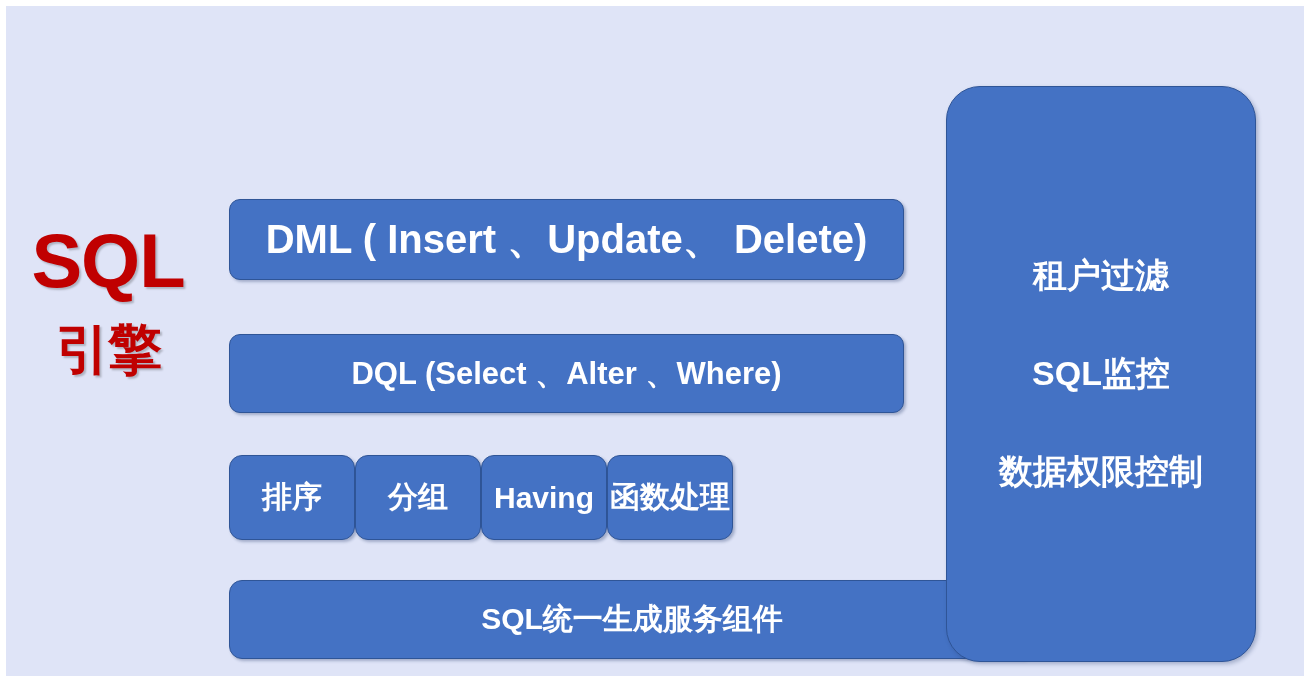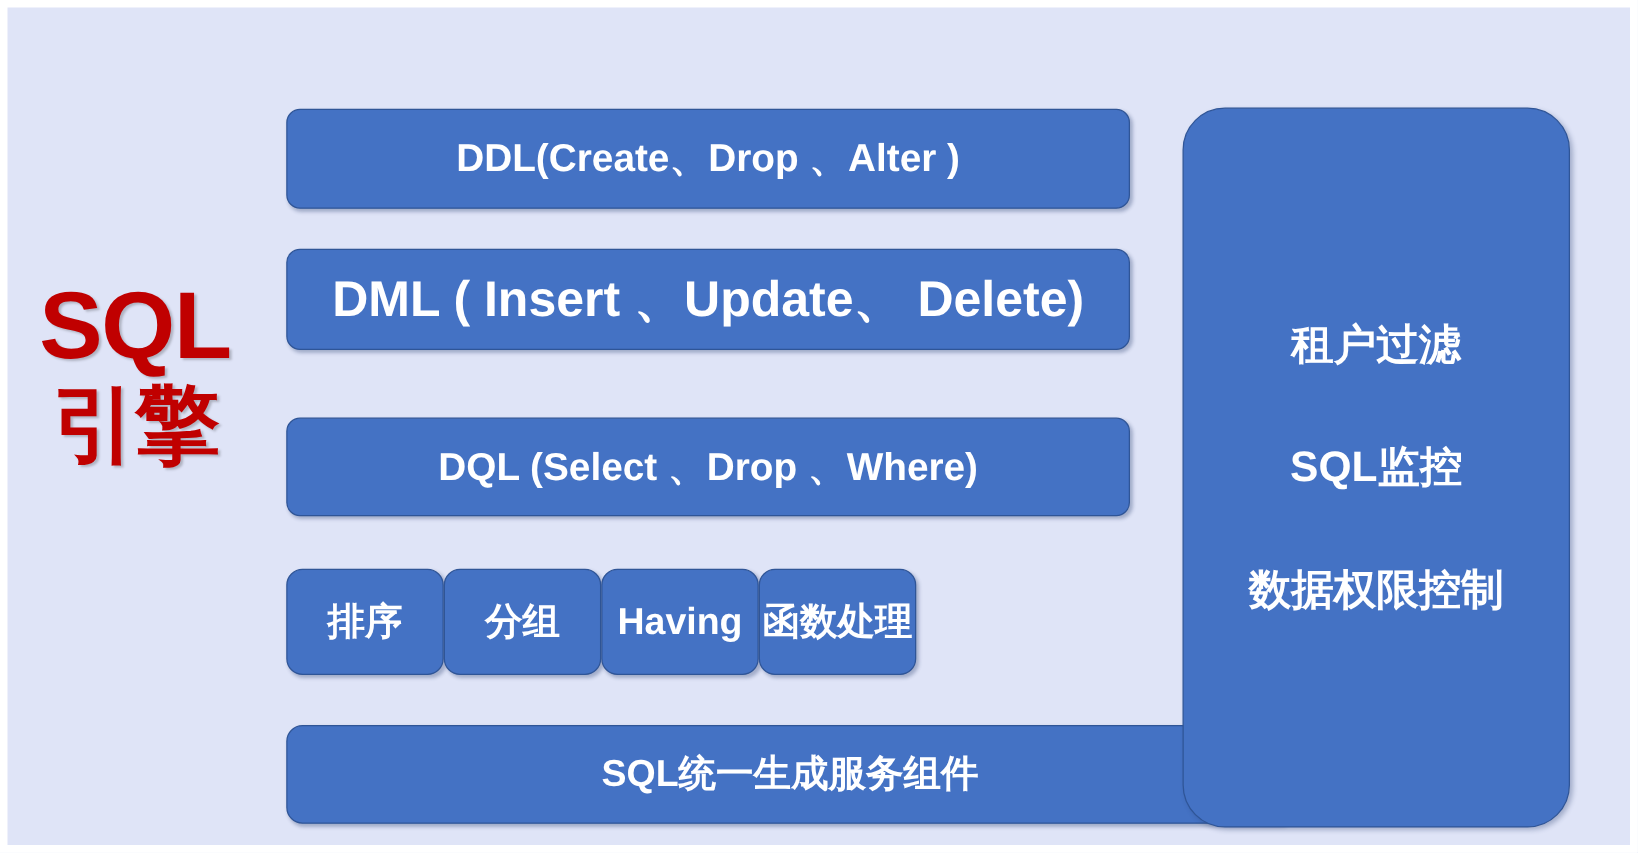--- a/index.html
+++ b/index.html
@@ -44,23 +44,23 @@
     letter-spacing: 0.5px;
     text-shadow: 2px 2px 2px rgba(0,0,0,0.22);
     user-select: none;
   }
   #left-label .line-en {
     font-size: 76px;
     display: block;
     letter-spacing: -1px;
   }
   #left-label .line-cn {
-    font-size: 68px;
+    font-size: 54px;
     display: block;
-    margin-top: 6px;
+    margin-top: 22px;
     letter-spacing: -2px;
   }
 
   
   .bluebox {
     position: absolute;
     box-sizing: border-box;
     background: #4472c4;
     border: 1.5px solid #2f5597;
     color: #ffffff;
@@ -144,25 +144,24 @@
 
 <div id="diagram">
 
   <div id="canvas-bg"></div>
 
   <div id="left-label">
     <span class="line-en">SQL</span>
     <span class="line-cn">引擎</span>
   </div>
 
-  <div class="bluebox" id="box-ddl">DDL(Create、Drop 、Alter )</div>
 
   <div class="bluebox" id="box-dml">DML ( Insert 、Update、 Delete)</div>
 
-  <div class="bluebox" id="box-dql">DQL  (Select 、Drop 、Where)</div>
+  <div class="bluebox" id="box-dql">DQL  (Select 、Alter 、Where)</div>
 
   <div id="clause-row">
     <div class="bluebox">排序</div>
     <div class="bluebox">分组</div>
     <div class="bluebox">Having</div>
     <div class="bluebox">函数处理</div>
   </div>
 
   <div class="bluebox" id="box-unified">SQL统一生成服务组件</div>
 

